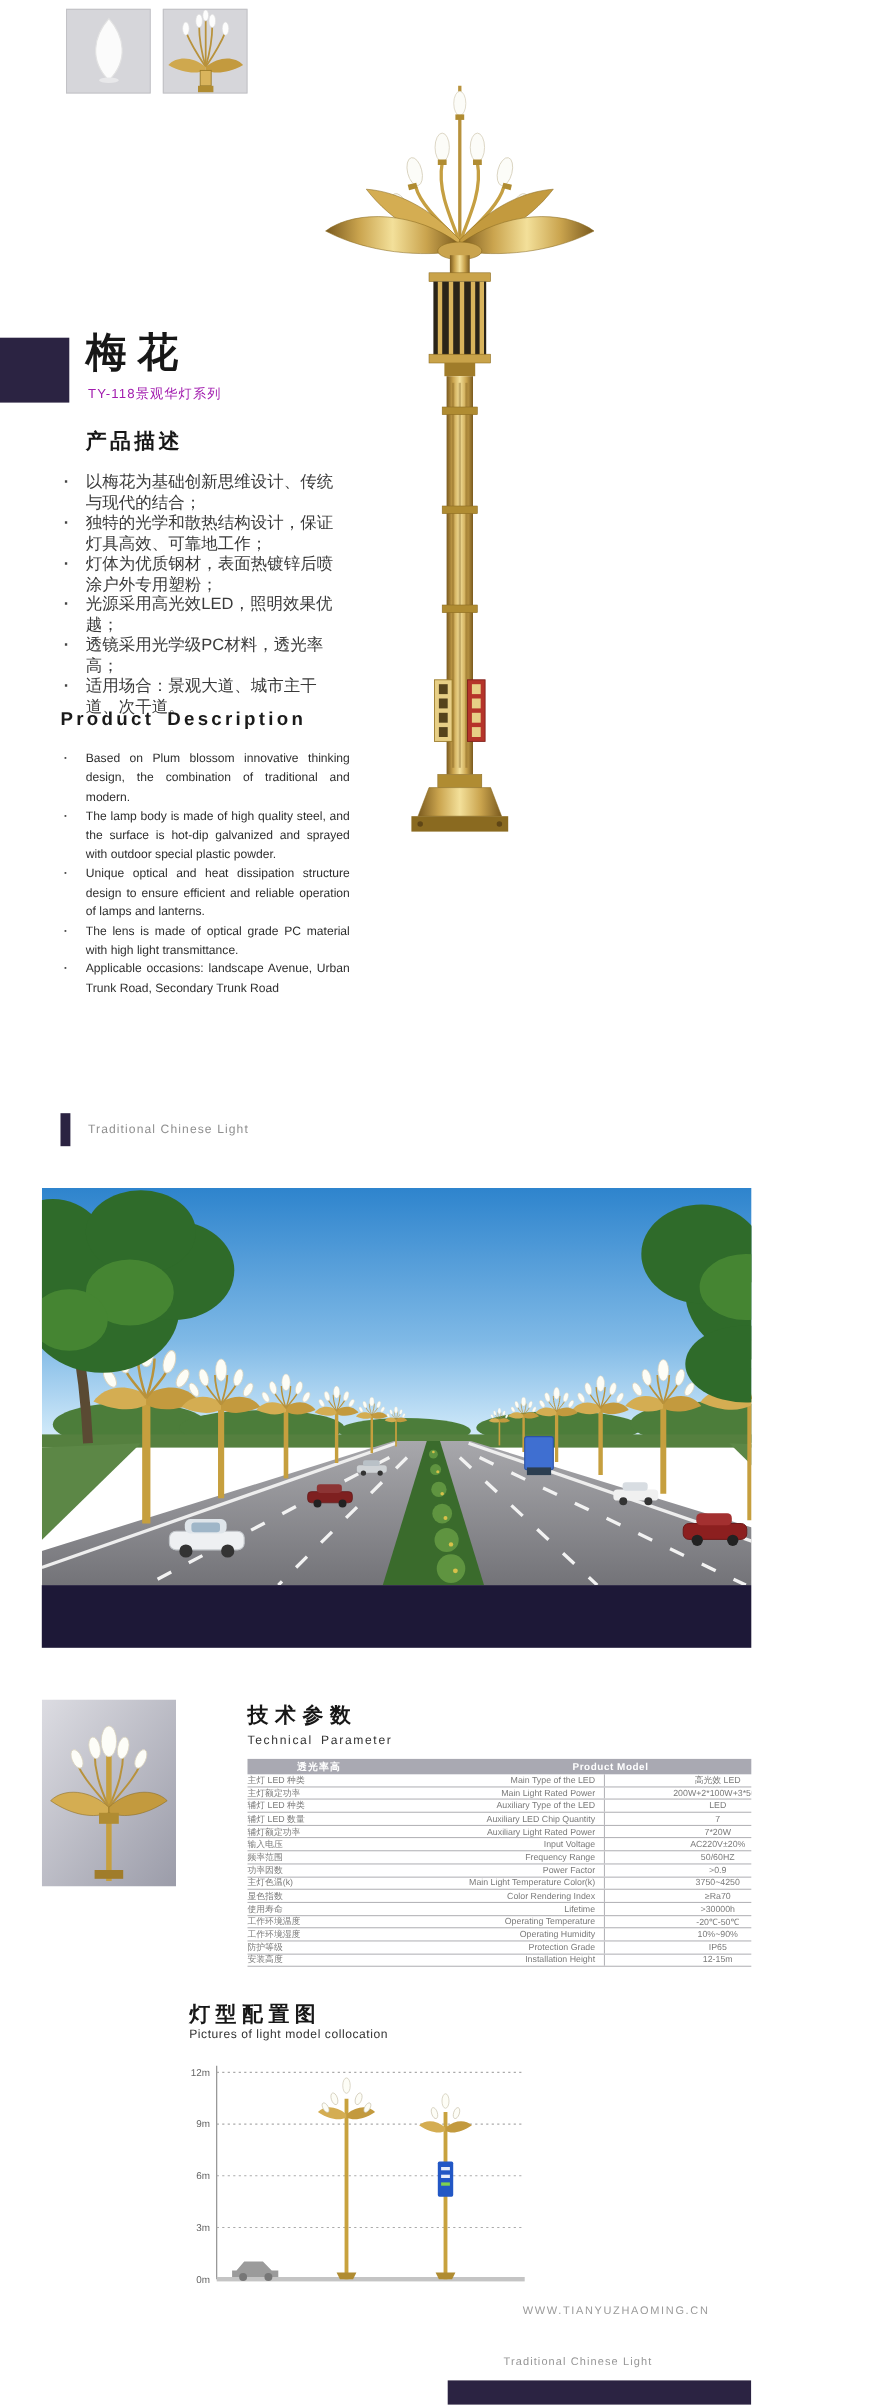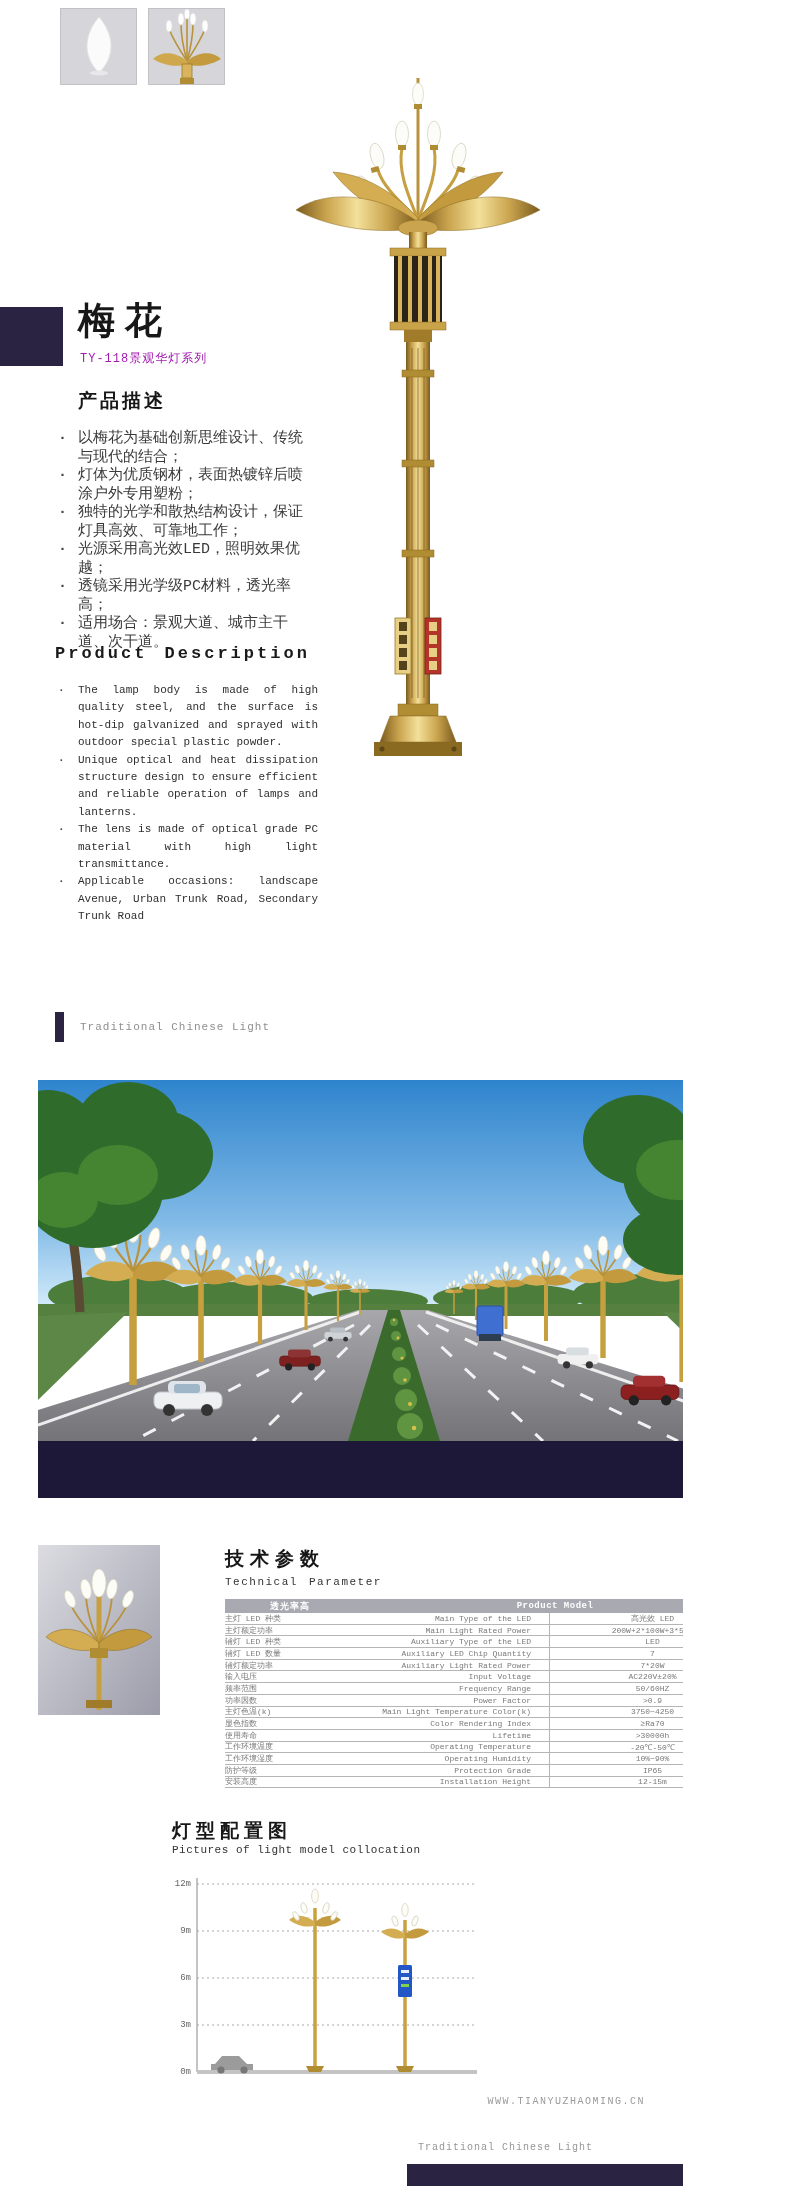--- a/index.html
+++ b/index.html
@@ -1,17 +1,17 @@
 <!DOCTYPE html>
 <html><head>
 <meta charset="utf-8">
 <style>
   html,body{margin:0;padding:0;background:#ffffff;}
   .page{position:relative;width:683px;height:2189px;background:#fff;overflow:hidden;
-        font-family:Liberation Mono, monospace;color:#222;}
+        font-family:Liberation Sans, sans-serif;color:#222;}
   .abs{position:absolute;}
 
   
   .thumb{position:absolute;top:8px;width:75px;height:75px;background:#d6d6da;border:1px solid #c2c2c6;}
   .thumb svg{display:block;}
 
   
   .title-square{position:absolute;left:0;top:307px;width:63px;height:59px;background:#2b2342;}
   .main-title{position:absolute;left:78px;top:296px;font-size:37px;font-weight:bold;color:#171717;letter-spacing:10px;}
   .series{position:absolute;left:80px;top:350px;font-size:12px;color:#a21caf;letter-spacing:1px;}
@@ -37,21 +37,21 @@
   
   .tech-thumb{position:absolute;left:38px;top:1545px;width:122px;height:170px;}
   .tech-h-cn{position:absolute;left:225px;top:1546px;font-size:19px;font-weight:bold;color:#171717;letter-spacing:6px;}
   .tech-h-en{position:absolute;left:225px;top:1576px;font-size:11px;color:#333;letter-spacing:1.5px;word-spacing:3px;}
   .param-table{position:absolute;left:225px;top:1599px;width:530px;font-size:8px;color:#7a7a7a;}
   .t-head{display:flex;align-items:center;height:14px;background:#a9a9b2;color:#ffffff;font-size:9px;font-weight:bold;}
   .t-head .th-cn{width:130px;text-align:center;letter-spacing:1px;}
   .t-head .th-en{flex:1;text-align:center;letter-spacing:.5px;}
   .t-row{display:flex;align-items:center;height:10.7px;border-bottom:1px solid #b5b5b9;}
   .t-row .td-cn{width:130px;text-align:left;}
-  .t-row .td-en{flex:1;text-align:right;padding-right:18px;border-right:1px solid #b5b5b9;height:100%;display:flex;align-items:center;justify-content:flex-end;}
+  .t-row .td-en{flex:1;text-align:right;padding-right:8px;border-right:1px solid #b5b5b9;height:100%;display:flex;align-items:center;justify-content:flex-end;}
   .t-row .td-val{width:205px;text-align:center;}
 
   
   .coll-h-cn{position:absolute;left:172px;top:1818px;font-size:19px;font-weight:bold;color:#171717;letter-spacing:5px;}
   .coll-h-en{position:absolute;left:172px;top:1844px;font-size:11px;color:#333;letter-spacing:.5px;}
   .diagram{position:absolute;left:165px;top:1870px;width:430px;height:212px;}
   .diagram svg{position:absolute;left:0;top:0;}
   .h-label{position:absolute;left:0;width:26px;text-align:right;font-size:9px;color:#666;}
 
   .site-url{position:absolute;right:38px;top:2096px;font-size:10px;color:#9a9a9a;letter-spacing:1.5px;}
@@ -184,29 +184,30 @@
       <circle cx="176" cy="679" r="2.5" fill="#5f4616"></circle>
   </svg>
 
   <div class="title-square"></div>
   <div class="main-title">梅花</div>
   <div class="series">TY-118景观华灯系列</div>
 
   <div class="h-cn desc-cn-h abs">产品描述</div>
   <ul class="bullets cn-list">
     <li>以梅花为基础创新思维设计、传统与现代的结合；</li>
+    <li>独特的光学和散热结构设计，保证灯具高效、可靠地工作；</li>
     <li>灯体为优质钢材，表面热镀锌后喷涂户外专用塑粉；</li>
-    <li>独特的光学和散热结构设计，保证灯具高效、可靠地工作；</li>
     <li>光源采用高光效LED，照明效果优越；</li>
     <li>透镜采用光学级PC材料，透光率高；</li>
     <li>适用场合：景观大道、城市主干道、次干道。</li>
   </ul>
 
   <div class="desc-en-h">Product Description</div>
   <ul class="bullets en-list">
+    <li>Based on Plum blossom innovative thinking design, the combination of traditional and modern.</li>
     <li>The lamp body is made of high quality steel, and the surface is hot-dip galvanized and sprayed with outdoor special plastic powder.</li>
     <li>Unique optical and heat dissipation structure design to ensure efficient and reliable operation of lamps and lanterns.</li>
     <li>The lens is made of optical grade PC material with high light transmittance.</li>
     <li>Applicable occasions: landscape Avenue, Urban Trunk Road, Secondary Trunk Road</li>
   </ul>
 
   <div class="tagline-bar"></div>
   <div class="tagline-text">Traditional Chinese Light</div>
 
   <div class="photo">

